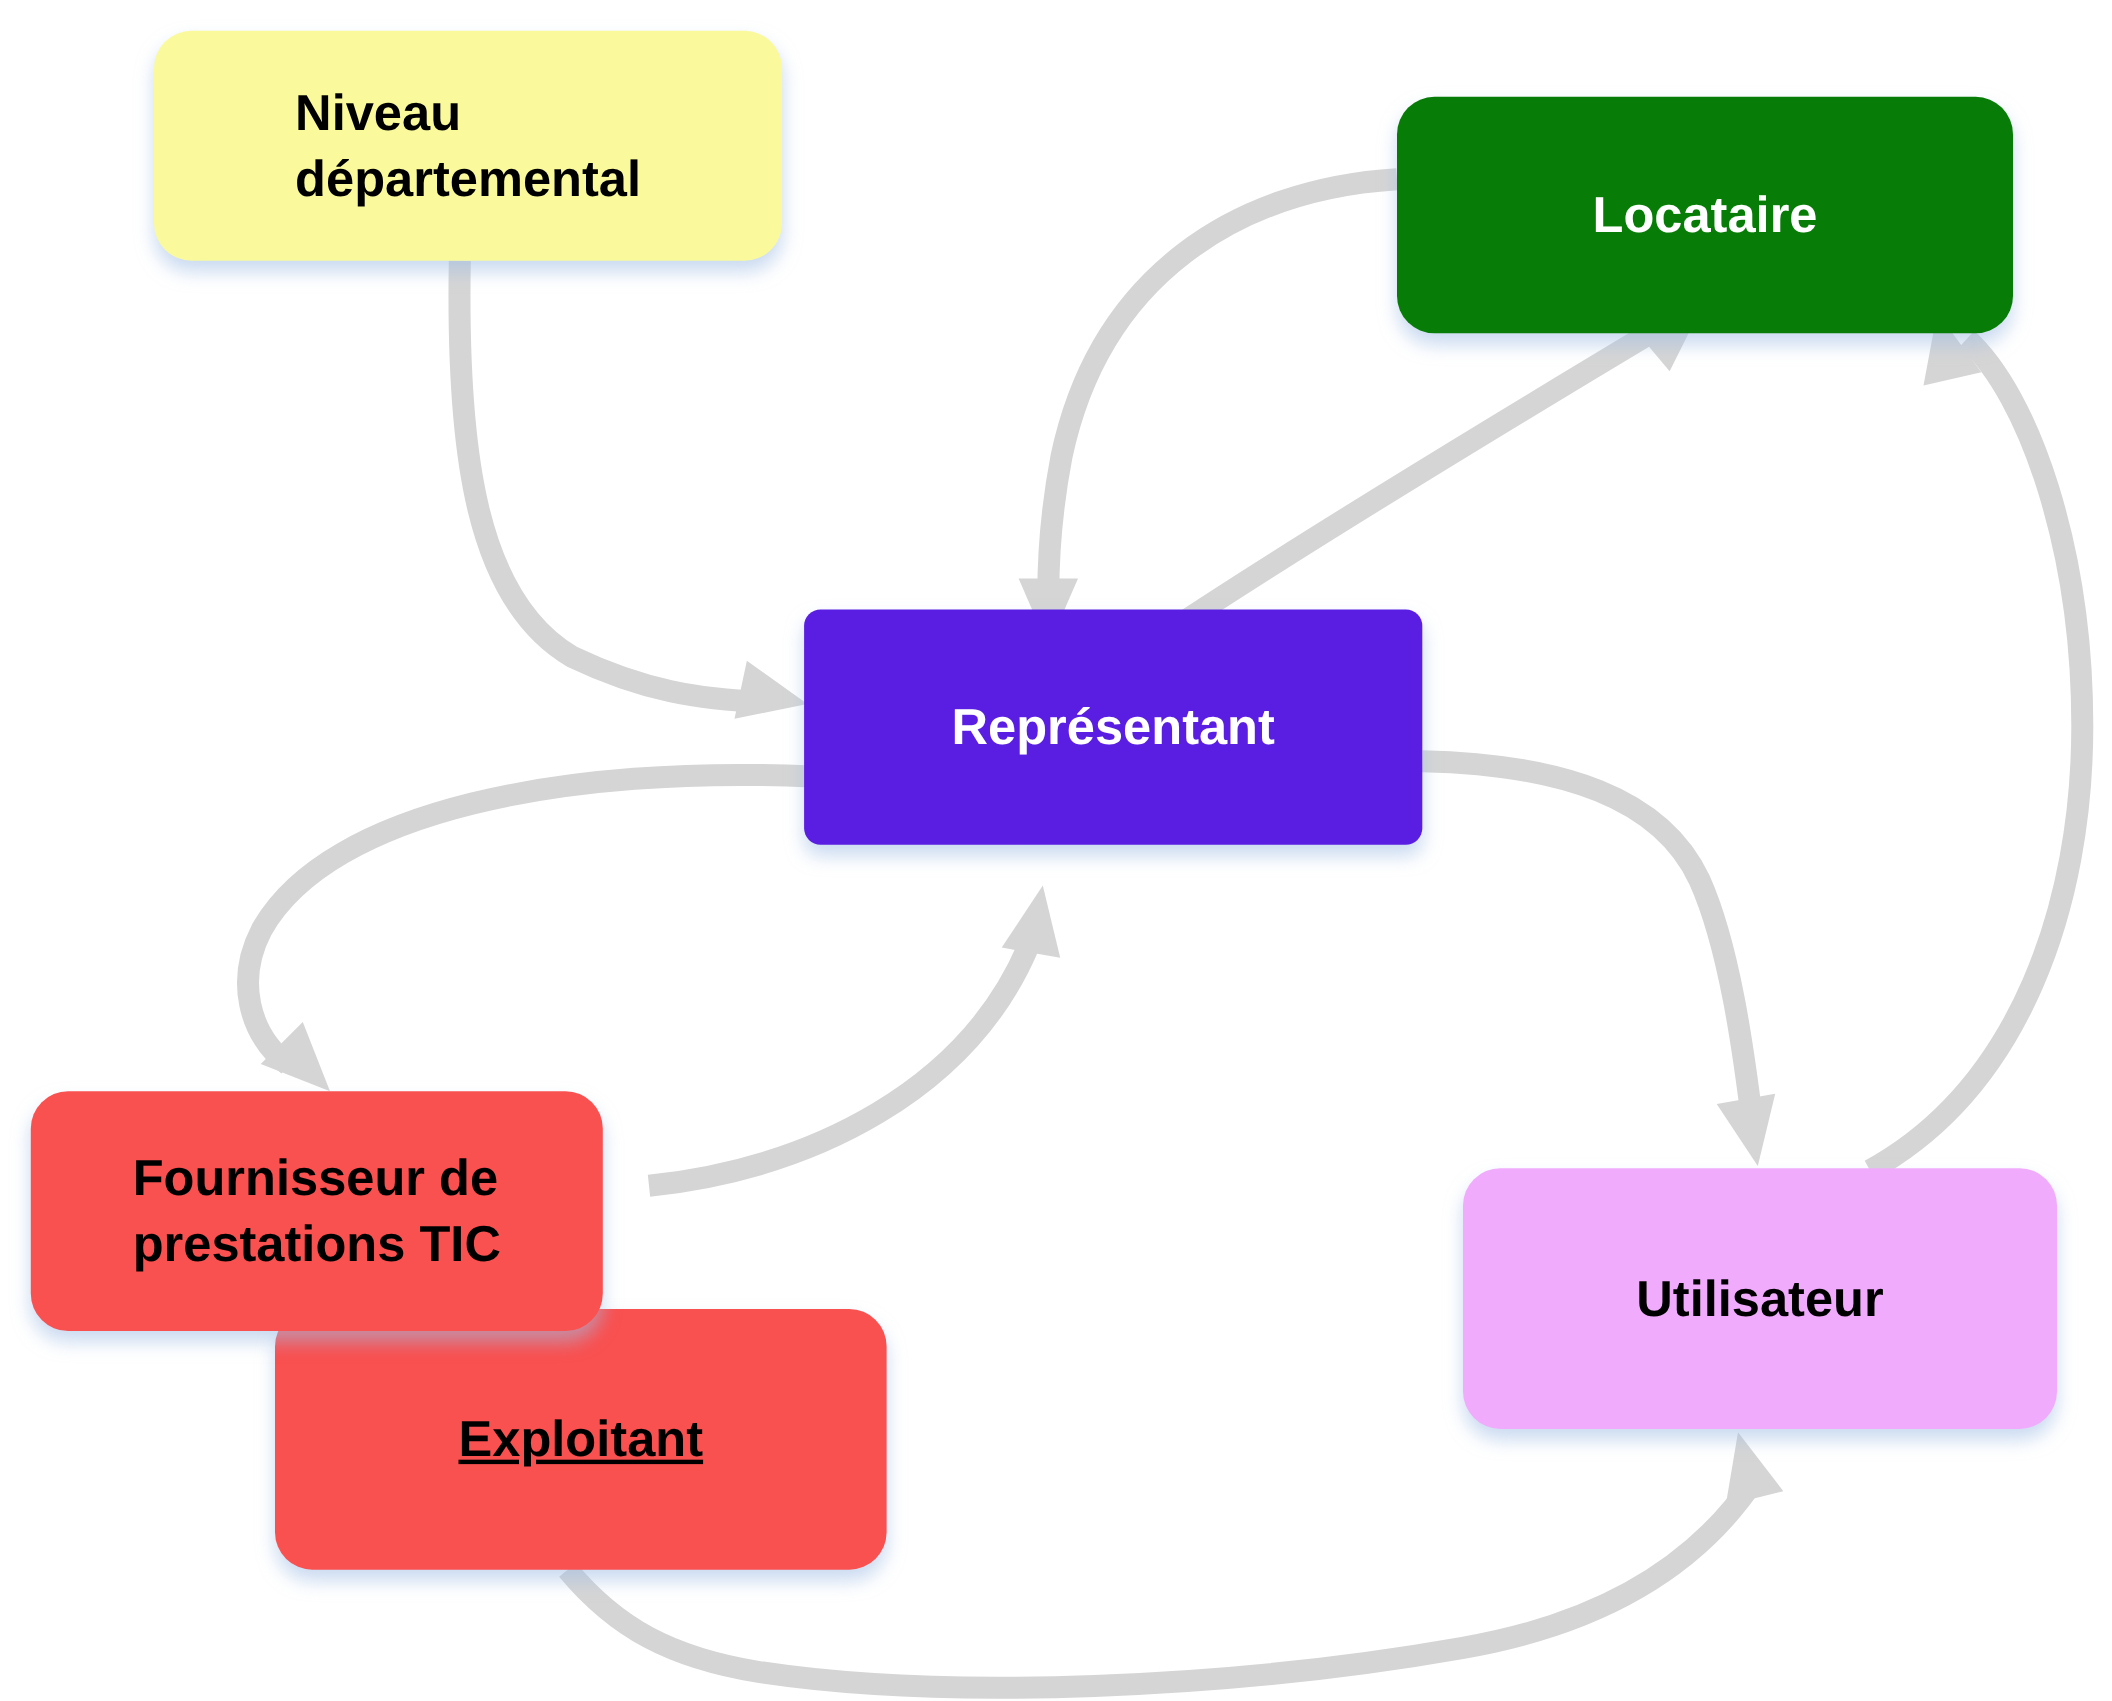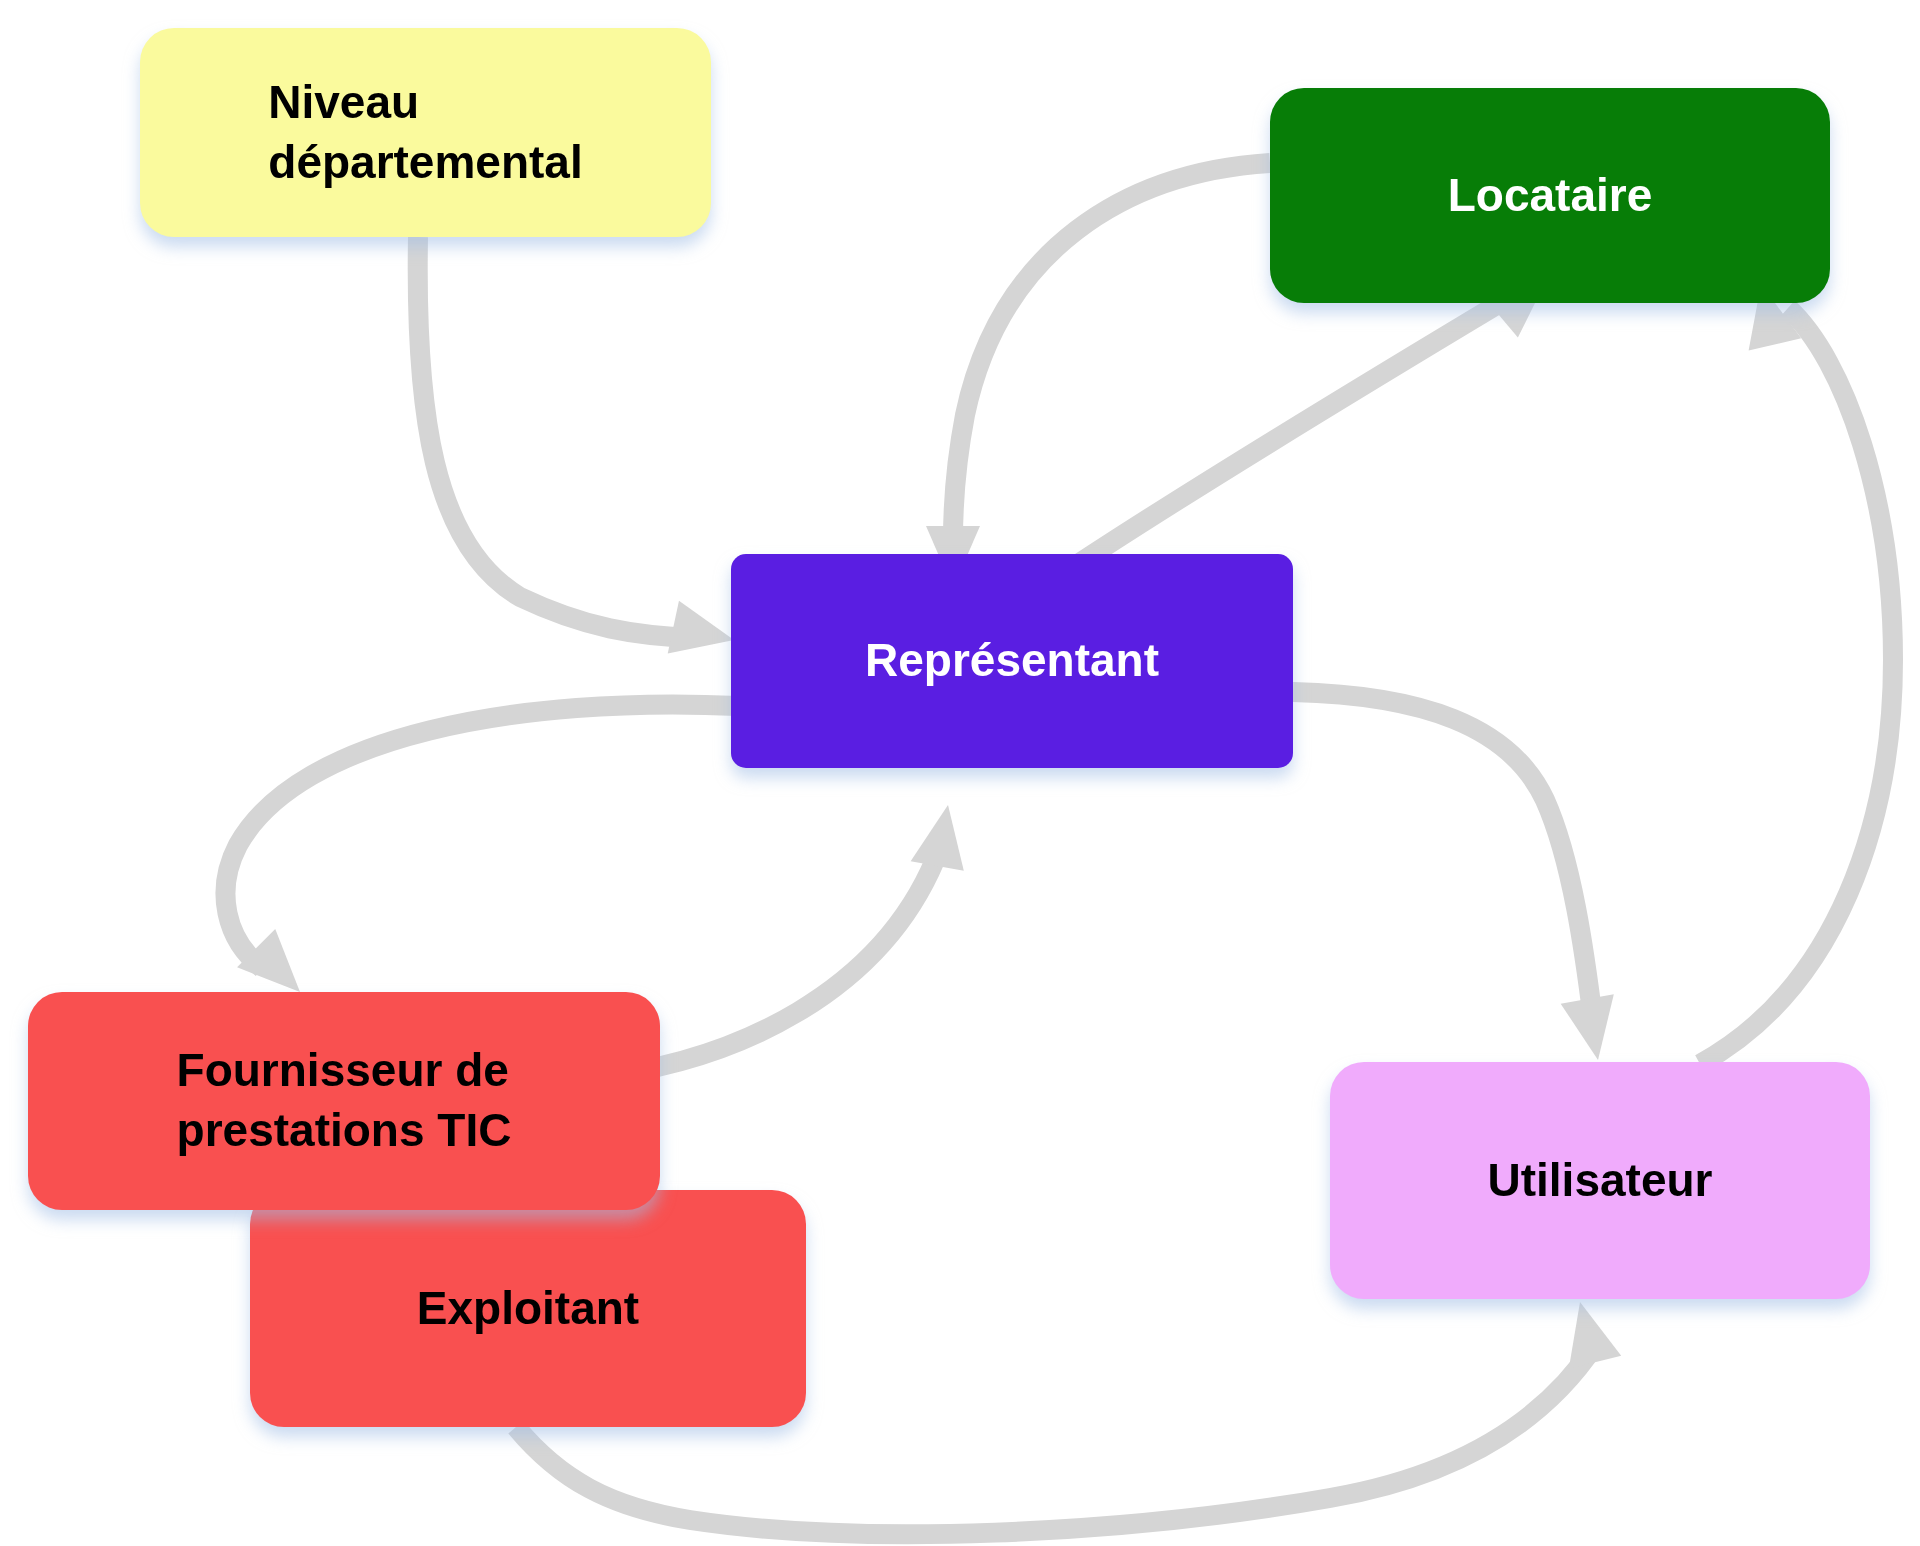--- a/index.html
+++ b/index.html
@@ -58,26 +58,26 @@
       </g>
       <g>
         <path class="shaft" d="M 1700 1064 C 1838 988 1893 820 1893 660 C 1893 500 1845 360 1788 308" stroke="#d5d5d5" stroke-width="20"></path>
         <path d="M 0 0 L -62 -27 L -62 27 Z" fill="#d5d5d5" transform="translate(1761,284) rotate(-103)"></path>
       </g>
       <g>
         <path class="shaft" d="M 516 1427 C 560 1480 610 1507 690 1520 C 860 1546 1120 1535 1330 1498 C 1480 1472 1555 1405 1595 1345" stroke="#d5d5d5" stroke-width="20"></path>
         <path d="M 0 0 L -62 -27 L -62 27 Z" fill="#d5d5d5" transform="translate(1580,1302) rotate(-104)"></path>
       </g>
     </svg>
-<div class="node" style="left: 250px; top: 1190px; width: 556px; height: 237px; background: rgb(249, 80, 80); color: rgb(0, 0, 0);">
+<div class="node" style="left: 250px; top: 1190px; width: 556px; height: 237px; background: rgb(249, 80, 80); color: rgb(0, 0, 0); text-decoration: underline;">
       <div>
         <span class="line">Exploitant</span>
       </div>
     </div>
-    <div class="node" style="left: 28px; top: 992px; width: 632px; height: 218px; background: rgb(249, 80, 80); color: rgb(0, 0, 0);">
+    <div class="node" style="left: 28px; top: 992px; width: 520px; height: 218px; background: rgb(249, 80, 80); color: rgb(0, 0, 0);">
       <div>
         <span class="line">Fournisseur de</span>
         <span class="line">prestations TIC</span>
       </div>
     </div>
     <div class="node" style="left: 140px; top: 28px; width: 571px; height: 209px; background: rgb(250, 250, 157); color: rgb(0, 0, 0);">
       <div>
         <span class="line">Niveau</span>
         <span class="line">départemental</span>
       </div>

